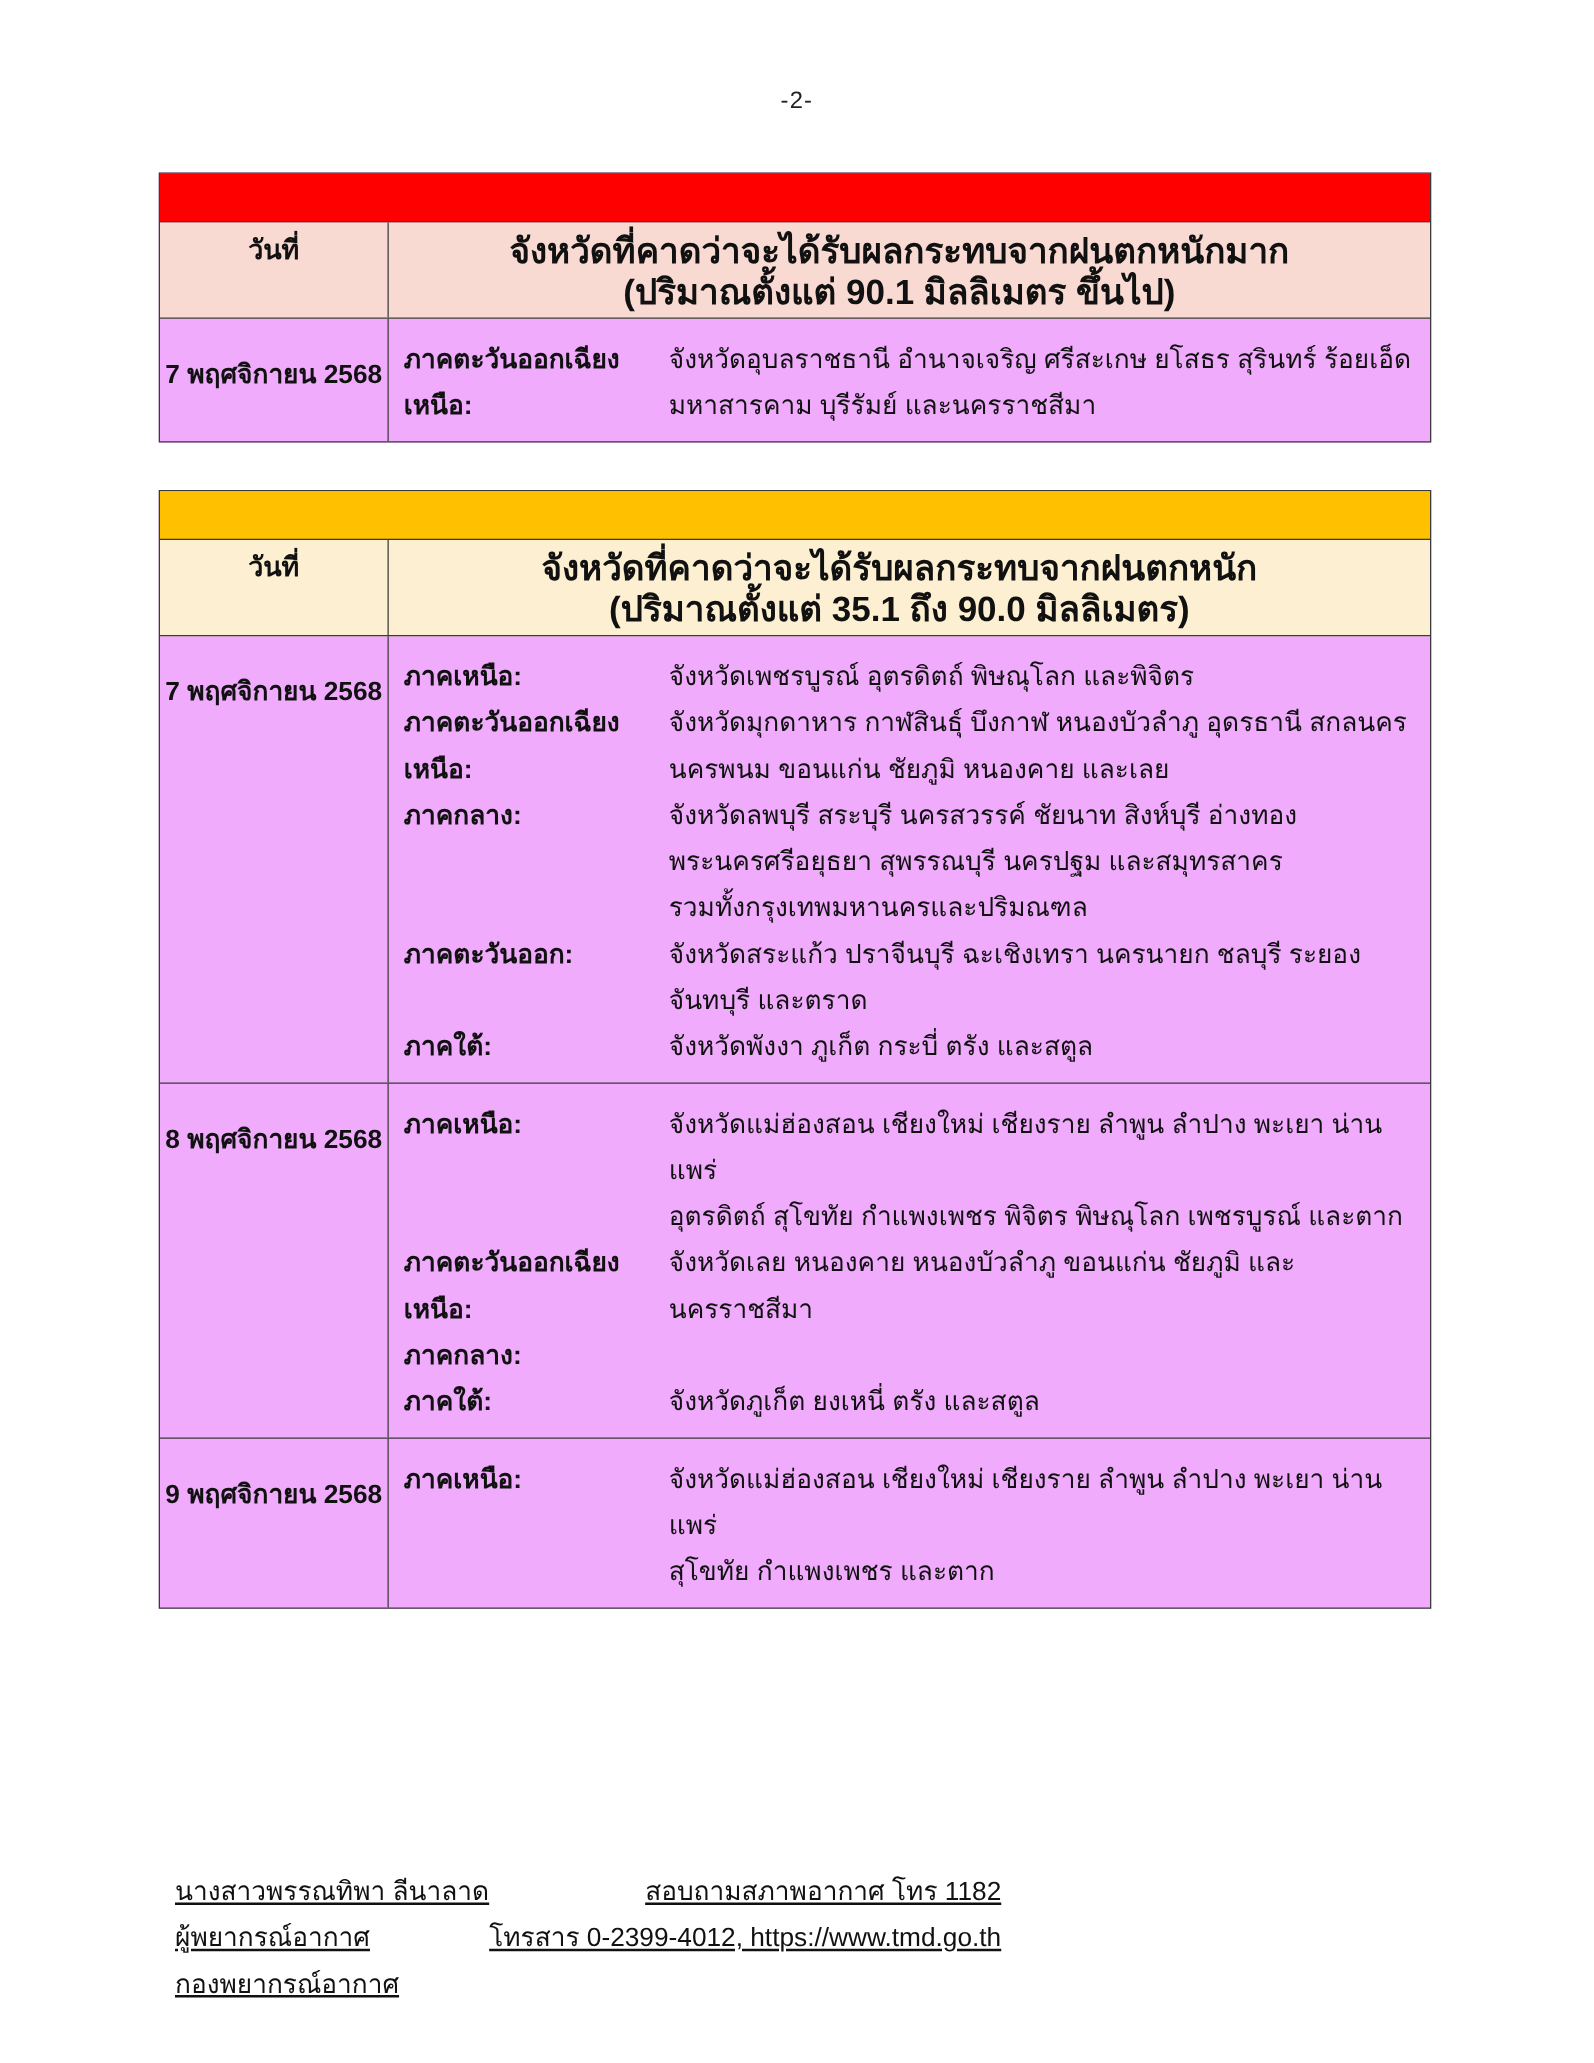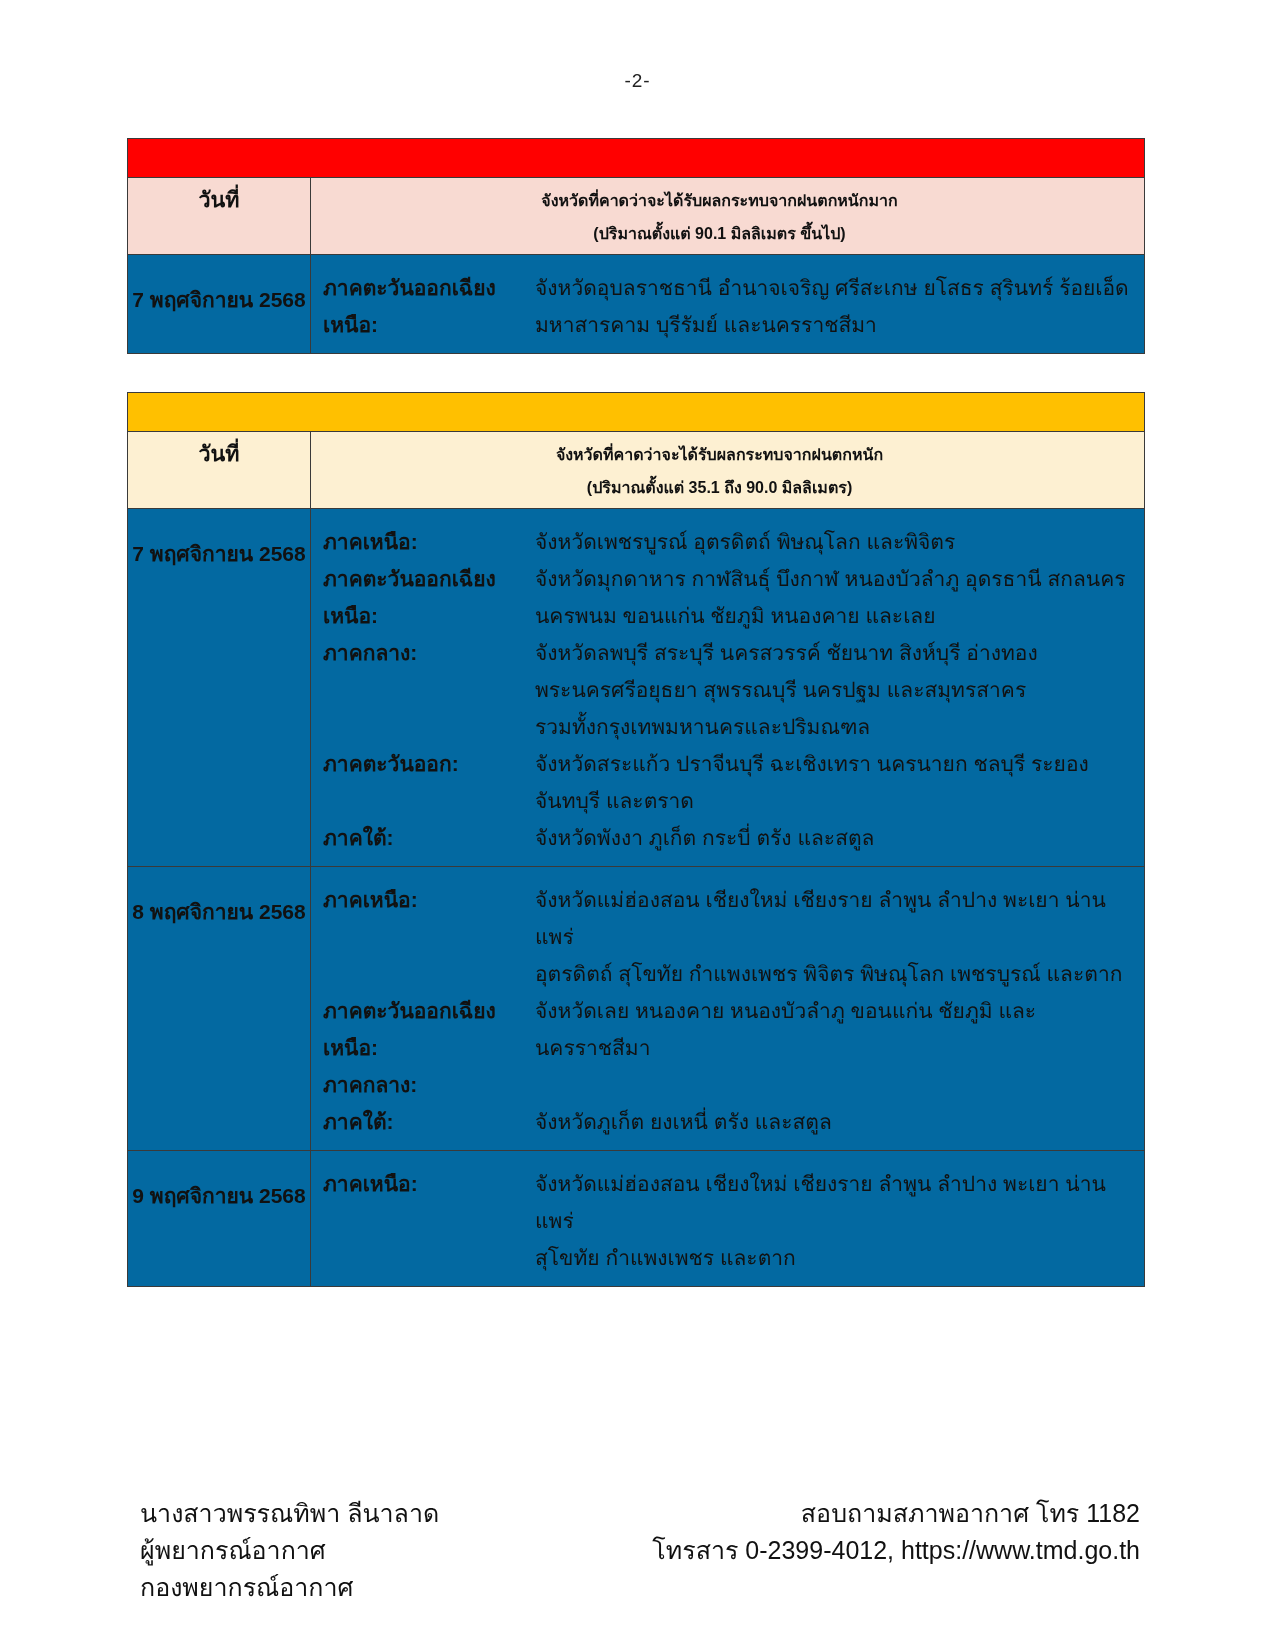--- a/index.html
+++ b/index.html
@@ -7,56 +7,56 @@
     width:1275px;height:1650px;background:#ffffff;
     font-family:"Liberation Sans","DejaVu Sans",sans-serif;
     color:#111;display:flex;flex-direction:column;overflow:hidden;
   }
   .pagenum{
     text-align:center;margin-top:70px;font-size:19px;color:#222;
     letter-spacing:1px;
   }
   .tbl{
     width:1018px;margin-left:127px;border:1px solid #3a3a3a;
-    box-sizing:border-box;background:#0369a1;
+    box-sizing:border-box;background:#f0abfc;
   }
   .tbl-very{margin-top:46px;}
   .tbl-heavy{margin-top:38px;}
   .banner{height:38px;border-bottom:1px solid #3a3a3a;}
   .banner-red{background:#FF0000;}
   .banner-amber{background:#FFC000;}
   .hdr-row{display:flex;border-bottom:1px solid #3a3a3a;}
   .hdr-pink{background:#F8DAD2;}
   .hdr-cream{background:#FDF0D2;}
   .date-col{
     width:183px;flex-shrink:0;border-right:1px solid #3a3a3a;
     box-sizing:border-box;text-align:center;
   }
   .content-col{flex:1;min-width:0;}
   .hdr-row .date-col{padding-top:6px;font-weight:bold;font-size:21.5px;line-height:33px;}
   .hdr-title{
-    text-align:center;font-weight:bold;font-size:16px;line-height:33px;
+    text-align:center;font-weight:bold;font-size:28px;line-height:33px;
     padding:6px 20px 4px 4px;
   }
   .data-row{display:flex;border-bottom:1px solid #3a3a3a;}
   .data-row:last-child{border-bottom:none;}
   .date-cell-text{
     padding-top:26px;font-weight:bold;font-size:21px;line-height:37px;
   }
   .content-cell{flex:1;min-width:0;padding:14px 10px 10px 12px;box-sizing:border-box;}
   .region-row{display:flex;}
   .region-label{
     width:212px;flex-shrink:0;font-weight:bold;font-size:21px;line-height:37px;
   }
   .region-text{
     flex:1;min-width:0;font-size:21px;line-height:37px;white-space:pre-line;
   }
   .footer{
-    margin:auto 135px 44px 140px;display:flex;justify-content:space-between;
-    align-items:flex-start;font-size:25px;line-height:37px;
+    margin:auto 135px 44px 140px;display:flex;
+    align-items:flex-start;font-size:21px;line-height:37px;text-decoration:underline;
   }
   .footer-right{text-align:right;}
 </style>
 </head>
 <body>
 
 <div class="pagenum">-2-</div>
 
 <div class="tbl tbl-very">
   <div class="banner banner-red"></div>

